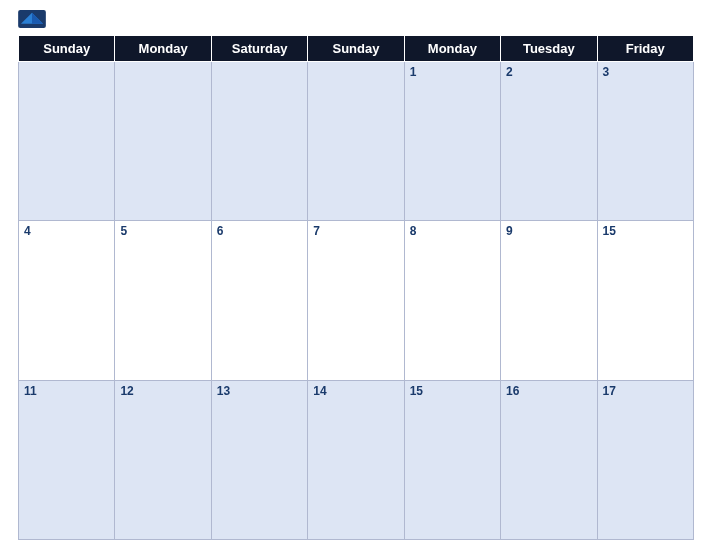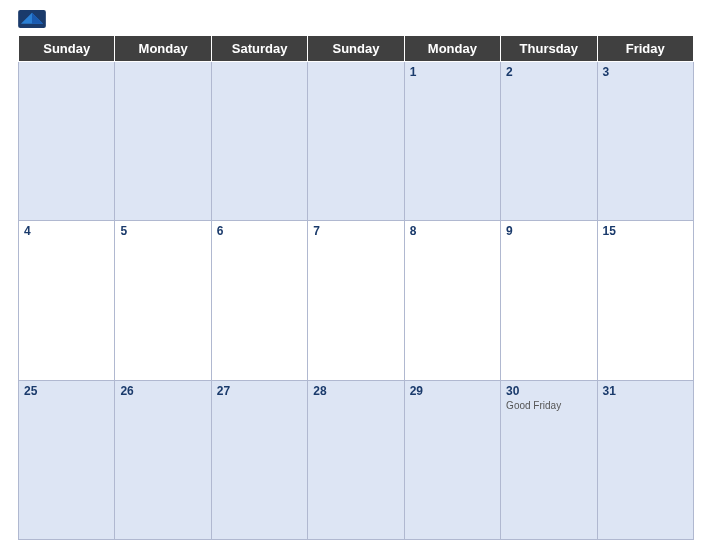--- a/index.html
+++ b/index.html
@@ -56,21 +56,21 @@
       text-align: right;
       width: 90px;
     }
     .calendar-table {
       width: 100%;
       border-collapse: collapse;
       flex: 1;
       margin-top: 4px;
     }
     .calendar-table thead tr th {
-      background-color: #404040;
+      background-color: #0f172a;
       color: #fff;
       font-size: 13px;
       font-weight: bold;
       padding: 5px 4px;
       border: 1px solid #fff;
       text-align: center;
     }
     .calendar-table tbody tr {
       height: 74px;
     }
@@ -121,21 +121,21 @@
 </div>
 
 <table class="calendar-table">
   <thead>
     <tr>
     <th>Sunday</th>
         <th>Monday</th>
         <th>Saturday</th>
         <th>Sunday</th>
         <th>Monday</th>
-        <th>Thursday</th>
+        <th>Tuesday</th>
         <th>Friday</th>
       </tr>
   </thead>
   <tbody id="calendar-body">
   <tr>
         <td></td>
         <td></td>
         <td></td>
         <td></td>
         <td>
@@ -166,36 +166,35 @@
         </td>
         <td>
           <span class="day-number">9</span>
         </td>
         <td>
           <span class="day-number">15</span>
         </td>
       </tr>
       <tr>
         <td>
-          <span class="day-number">25</span>
-        </td>
-        <td>
-          <span class="day-number">26</span>
-        </td>
-        <td>
-          <span class="day-number">27</span>
-        </td>
-        <td>
-          <span class="day-number">28</span>
-        </td>
-        <td>
-          <span class="day-number">29</span>
-        </td>
-        <td>
-          <span class="day-number">30</span>
-          <span class="holiday-label">Good Friday</span>
-        </td>
-        <td>
-          <span class="day-number">31</span>
+          <span class="day-number">11</span>
+        </td>
+        <td>
+          <span class="day-number">12</span>
+        </td>
+        <td>
+          <span class="day-number">13</span>
+        </td>
+        <td>
+          <span class="day-number">14</span>
+        </td>
+        <td>
+          <span class="day-number">15</span>
+        </td>
+        <td>
+          <span class="day-number">16</span>
+        </td>
+        <td>
+          <span class="day-number">17</span>
         </td>
       </tr>
     </tbody>
 </table>
 
 </body></html>

